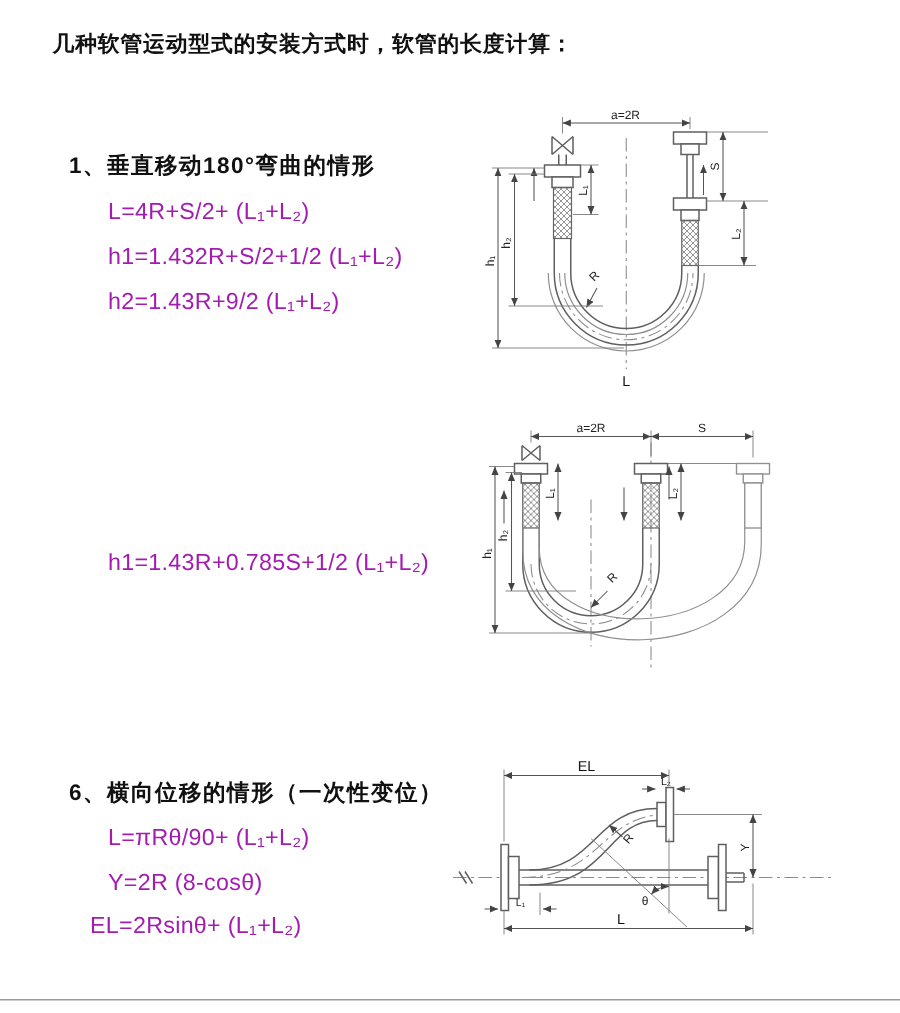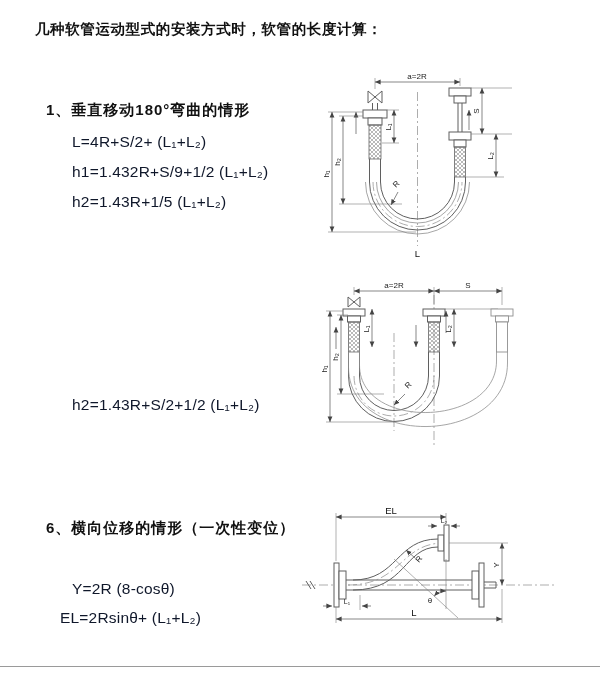--- a/index.html
+++ b/index.html
@@ -2,21 +2,21 @@
 <html><head>
 <meta charset="utf-8">
 <style>
   html,body{margin:0;padding:0;background:#fff;}
   .page{position:relative;width:600px;height:675px;background:#fff;overflow:hidden;
         font-family:"Liberation Sans","DejaVu Sans",sans-serif;color:#111;
         border-right:4px solid #fca5a5;}
   .abs{position:absolute;white-space:nowrap;}
   .title{font-size:14.5px;font-weight:700;letter-spacing:.6px;}
   .heading{font-size:15px;font-weight:700;letter-spacing:1px;}
-  .formula{font-size:15.5px;font-weight:500;letter-spacing:.2px;color:#0f172a;}
+  .formula{font-size:15.5px;font-weight:500;letter-spacing:.2px;color:#a21caf;}
   .bottom-rule{position:absolute;left:0;top:666px;width:600px;height:1px;background:#9a9a9a;}
   svg.diag{position:absolute;}
   svg text{font-family:"Liberation Sans","DejaVu Sans",sans-serif;}
   .dt{font-size:8px;fill:#222;}
   .dt9{font-size:9.5px;fill:#111;}
   .obj{stroke:#5f5f5f;stroke-width:1;fill:none;}
   .objf{stroke:#5f5f5f;stroke-width:1;fill:#fff;}
   .thin{stroke:#8f8f8f;stroke-width:.8;fill:none;}
   .thinf{stroke:#8f8f8f;stroke-width:.9;fill:#fff;}
   .ext{stroke:#7c7c7c;stroke-width:.6;fill:none;}
@@ -26,26 +26,27 @@
 </style>
 </head>
 <body>
 
 <div class="page">
 
   <div class="abs title" style="left:35px;top:20px">几种软管运动型式的安装方式时，软管的长度计算：</div>
 
   <div class="abs heading" style="left:46px;top:101px">1、垂直移动180°弯曲的情形</div>
   <div class="abs formula" style="left:72px;top:133px">L=4R+S/2+ (L₁+L₂)</div>
-  <div class="abs formula" style="left:72px;top:163px">h1=1.432R+S/9+1/2 (L₁+L₂)</div>
-  <div class="abs formula" style="left:72px;top:193px">h2=1.43R+1/5 (L₁+L₂)</div>
-
-  <div class="abs formula" style="left:72px;top:396px">h2=1.43R+S/2+1/2 (L₁+L₂)</div>
+  <div class="abs formula" style="left:72px;top:163px">h1=1.432R+S/2+1/2 (L₁+L₂)</div>
+  <div class="abs formula" style="left:72px;top:193px">h2=1.43R+9/2 (L₁+L₂)</div>
+
+  <div class="abs formula" style="left:72px;top:367px">h1=1.43R+0.785S+1/2 (L₁+L₂)</div>
 
   <div class="abs heading" style="left:46px;top:519px">6、横向位移的情形（一次性变位）</div>
+  <div class="abs formula" style="left:72px;top:550px">L=πRθ/90+ (L₁+L₂)</div>
   <div class="abs formula" style="left:72px;top:580px">Y=2R (8-cosθ)</div>
   <div class="abs formula" style="left:60px;top:609px">EL=2Rsinθ+ (L₁+L₂)</div>
 
   <svg class="diag" style="left:312px;top:64px" width="226" height="198" viewBox="0 0 226 198">
     <defs>
       <marker id="arr" viewBox="0 0 8 8" refX="8" refY="4" markerWidth="8" markerHeight="8" orient="auto-start-reverse">
         <path d="M0,0.6 L8,4 L0,7.4 Z" fill="#444"></path>
       </marker>
       <pattern id="hatch" width="4" height="4" patternUnits="userSpaceOnUse">
         <path d="M0,4 L4,0 M0,0 L4,4" stroke="#8a8a8a" stroke-width="0.6"></path>

